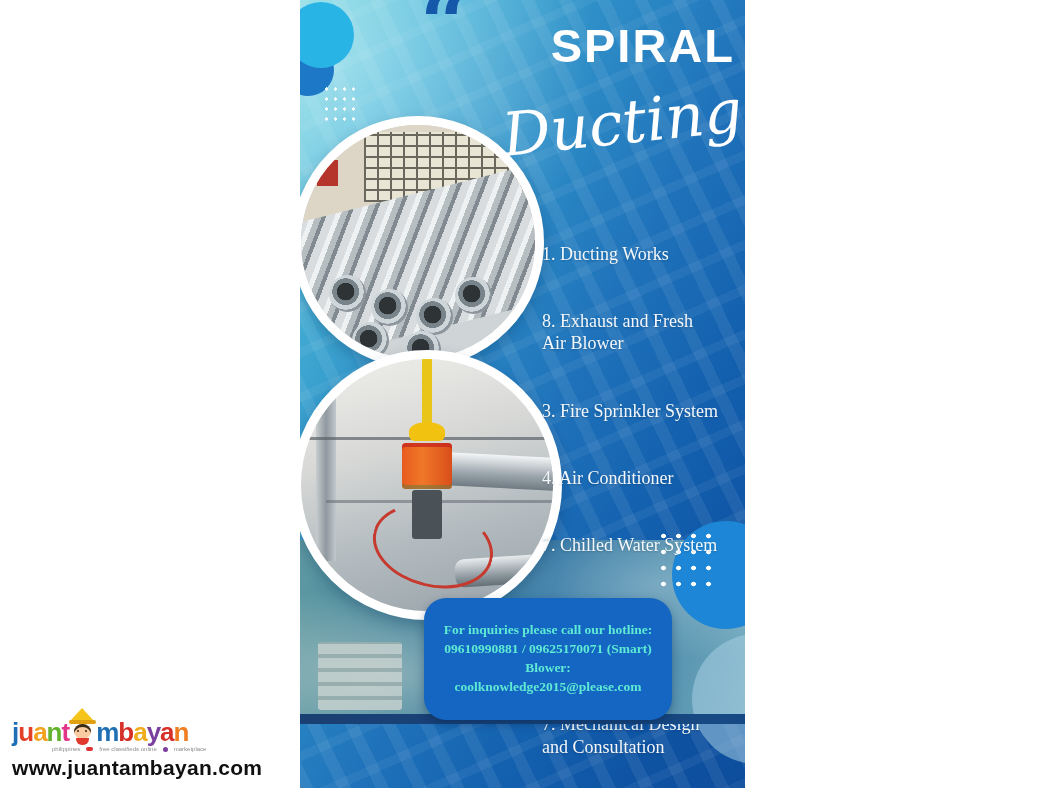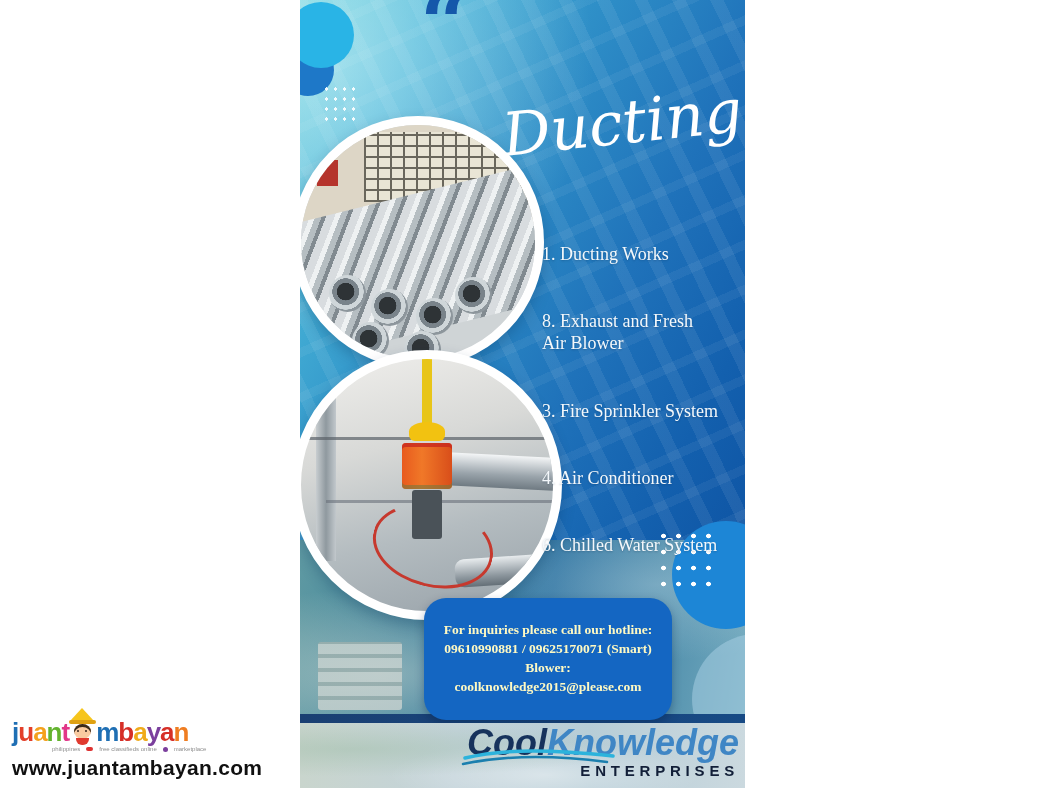--- a/index.html
+++ b/index.html
@@ -81,21 +81,21 @@
   .cb-vest{width:72%;height:38%;margin:2px auto 0;border-radius:4px;
       background:linear-gradient(90deg,#e85a1e,#f07828 40%,#d94e1a);
       box-shadow:inset 0 4px 0 rgba(200,40,30,.8), inset 0 -4px 0 rgba(120,120,60,.6);}
   .cb-legs{width:42%;height:40%;margin:1px auto 0;background:#4a5258;border-radius:3px;}
   .cb-rope{position:absolute;left:28%;top:58%;width:46%;height:30%;border:3px solid #c6392e;
       border-radius:50%;border-top-color:transparent;transform:rotate(14deg);}
 
   .contact-box{position:absolute;left:124px;top:598px;width:248px;height:122px;z-index:6;
       background:#1466c2;border-radius:22px;box-sizing:border-box;padding:8px 4px;
       display:flex;flex-direction:column;justify-content:center;text-align:center;
-      color:#fef9c3;font-family:"Liberation Serif",serif;font-weight:bold;
+      color:#5eead4;font-family:"Liberation Serif",serif;font-weight:bold;
       font-size:13.5px;line-height:18.8px;white-space:nowrap;
       box-shadow:0 4px 10px rgba(0,30,70,.35);}
 
   .navy-band{position:absolute;left:0;top:714px;width:445px;height:10px;z-index:5;
       background:linear-gradient(90deg,#1a3f72,#174a85);}
   .strip{position:absolute;left:0;top:723px;width:445px;height:65px;z-index:6;background:
       radial-gradient(ellipse at 12% 40%, rgba(160,190,170,.5), transparent 50%),
       radial-gradient(ellipse at 55% 80%, rgba(255,255,255,.45), transparent 45%),
       linear-gradient(90deg,#c9d5cd 0%,#c3d3da 35%,#b7cdd7 65%,#cbd9df 100%);}
   .brand{position:absolute;right:6px;top:1px;text-align:right;}
@@ -137,20 +137,21 @@
     <div class="gauge-panel"></div>
 
     <div class="circle-blue-small"></div>
     <div class="circle-cyan"></div>
     <div class="dots-a"></div>
     <div class="circle-teal-soft"></div>
     <div class="circle-blue-big"></div>
     <div class="dots-b"></div>
 
     <div class="quote">“</div>
+    <div class="title">SPIRAL</div>
     <div class="subtitle">Ducting</div>
 
     <div class="circleA">
       <div class="ca-wall"></div>
       <div class="ca-window"></div>
       <div class="ca-sign"></div>
       <div class="ca-tubes"></div>
       <div class="ring" style="left:12%;top:64%"></div>
       <div class="ring" style="left:30%;top:70%"></div>
       <div class="ring" style="left:49%;top:74%"></div>
@@ -158,21 +159,21 @@
       <div class="ring" style="left:22%;top:84%"></div>
       <div class="ring" style="left:44%;top:88%"></div>
     </div>
 
     <div class="services">
       <div>1. Ducting Works</div>
       <div>8. Exhaust and Fresh
 Air Blower</div>
       <div>3. Fire Sprinkler System</div>
       <div>4. Air Conditioner</div>
-      <div>6. Chilled Water System</div>
+      <div>7. Chilled Water System</div>
       <div>6. Mechanical
 Preventive and
 Maintenance</div>
       <div>7. Mechanical Design
 and Consultation</div>
       
       
     </div>
 
     <div class="circleB">
@@ -192,32 +193,20 @@
 
     <div class="contact-box">
       <div>For inquiries please call our hotline:</div>
       <div>09610990881 / 09625170071 (Smart)</div>
       <div>Blower:</div>
       <div>coolknowledge2015@please.com</div>
     </div>
 
     <div class="navy-band"></div>
 
-    <div class="strip">
-      <div class="brand">
-        <div class="brand-name">
-          <svg class="swoosh" viewBox="0 0 160 20">
-            <path d="M4 11 C 45 1, 95 3, 152 9" stroke="#2cb3dc" stroke-width="3.5" fill="none" stroke-linecap="round"></path>
-            <path d="M2 17 C 50 7, 100 9, 146 15" stroke="#1b7fae" stroke-width="2.5" fill="none" stroke-linecap="round"></path>
-          </svg>
-          <span class="brand-cool">Cool</span><span class="brand-knowledge">Knowledge</span>
-        </div>
-        <div class="brand-sub">ENTERPRISES</div>
-      </div>
-    </div>
   </div>
 
   <div class="wm">
     <div class="wm-word">
       <span style="color: rgb(31, 111, 180);">j</span>
       <span style="color: rgb(227, 64, 42);">u</span>
       <span style="color: rgb(244, 161, 29);">a</span>
       <span style="color: rgb(99, 179, 46);">n</span>
       <span style="color: rgb(226, 54, 136);">t</span>
       <span class="mascot">

